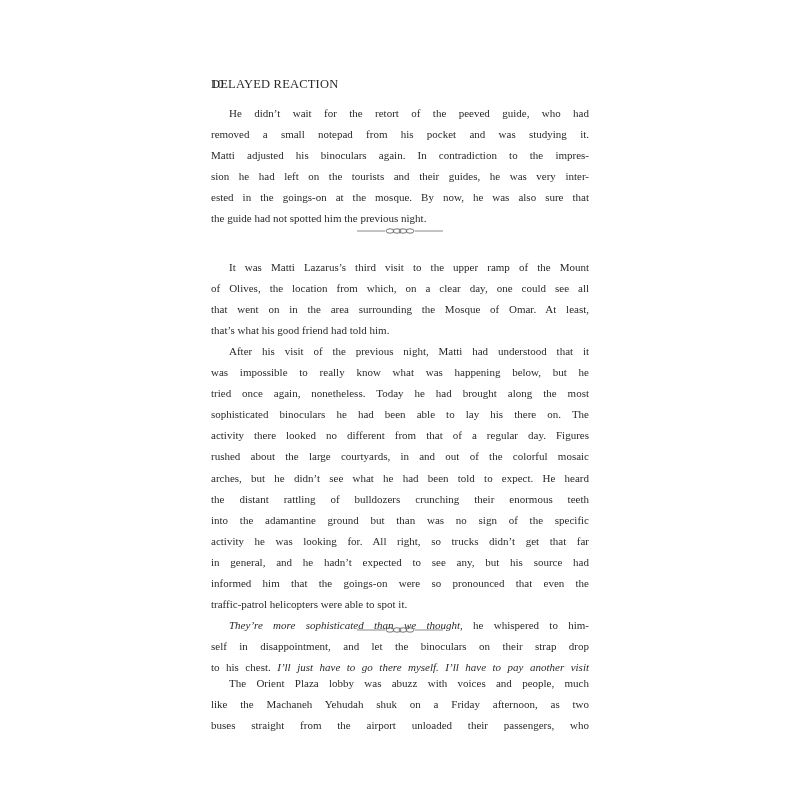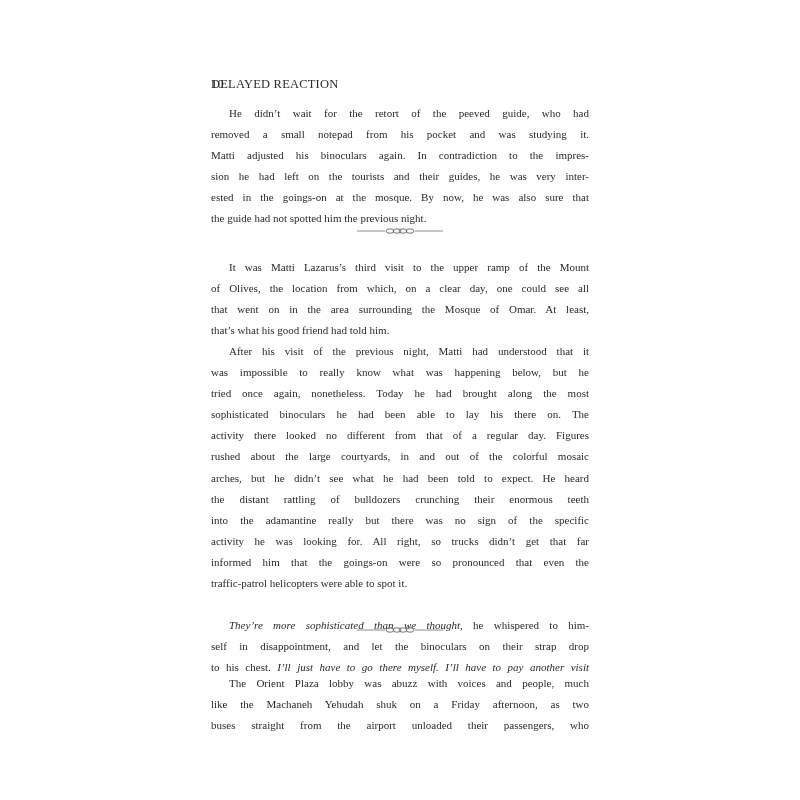--- a/index.html
+++ b/index.html
@@ -81,22 +81,23 @@
 
   <div class="block" style="top:341px;font-family:Liberation Serif, serif;">
     <span class="line indent">After his visit of the previous night, Matti had understood that it</span>
     <span class="line">was impossible to really know what was happening below, but he</span>
     <span class="line">tried once again, nonetheless. Today he had brought along the most</span>
     <span class="line">sophisticated binoculars he had been able to lay his there on. The</span>
     <span class="line">activity there looked no different from that of a regular day. Figures</span>
     <span class="line">rushed about the large courtyards, in and out of the colorful mosaic</span>
     <span class="line">arches, but he didn’t see what he had been told to expect. He heard</span>
     <span class="line">the distant rattling of bulldozers crunching their enormous teeth</span>
-    <span class="line">into the adamantine really but there was no sign of the specific</span>
+    <span class="line">into the adamantine ground but than was no sign of the specific</span>
     <span class="line">activity he was looking for. All right, so trucks didn’t get that far</span>
+    <span class="line">in general, and he hadn’t expected to see any, but his source had</span>
     <span class="line">informed him that the goings-on were so pronounced that even the</span>
     <span class="line last">traffic-patrol helicopters were able to spot it.</span>
   </div>
 
   <div class="block" style="top:615px;">
     <span class="line indent"><em>They’re more sophisticated than we thought</em><span>, he whispered to him-</span></span>
     <span class="line">self in disappointment, and let the binoculars on their strap drop</span>
     <span class="line"><span>to his chest. </span><em>I’ll just have to go there myself. I’ll have to pay another visit</em></span>
   </div>
 

